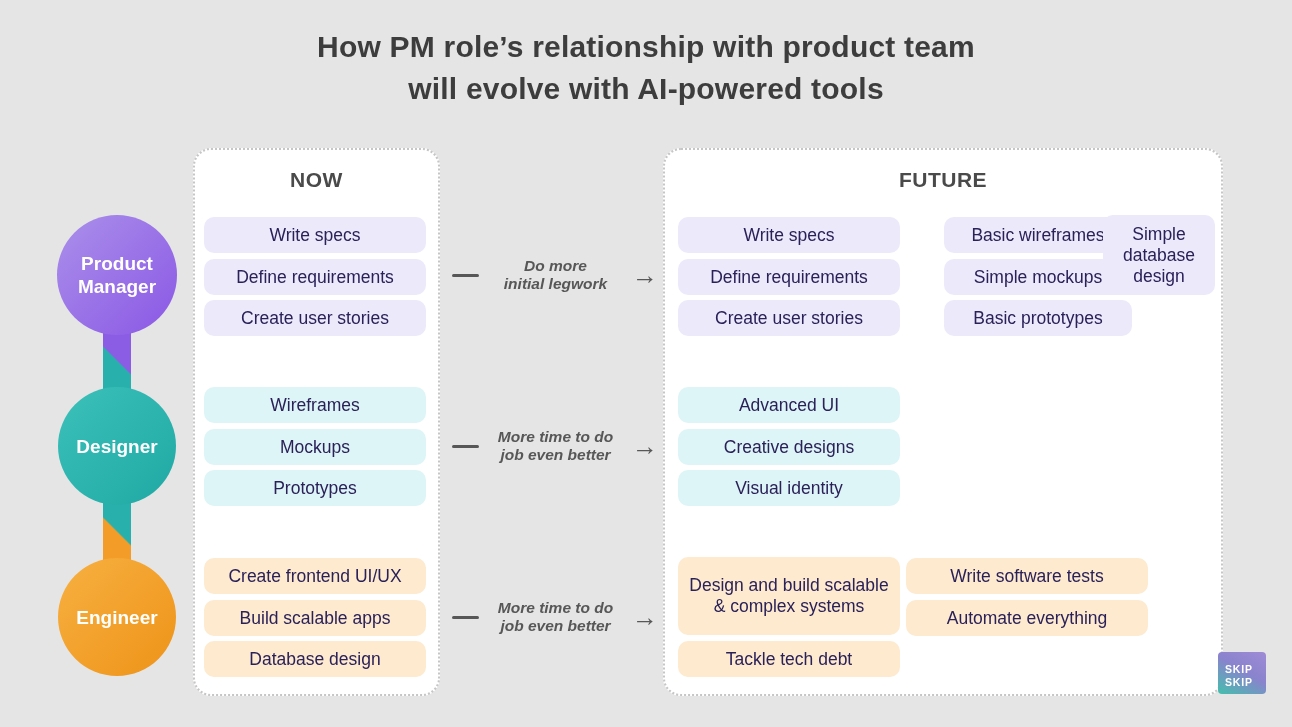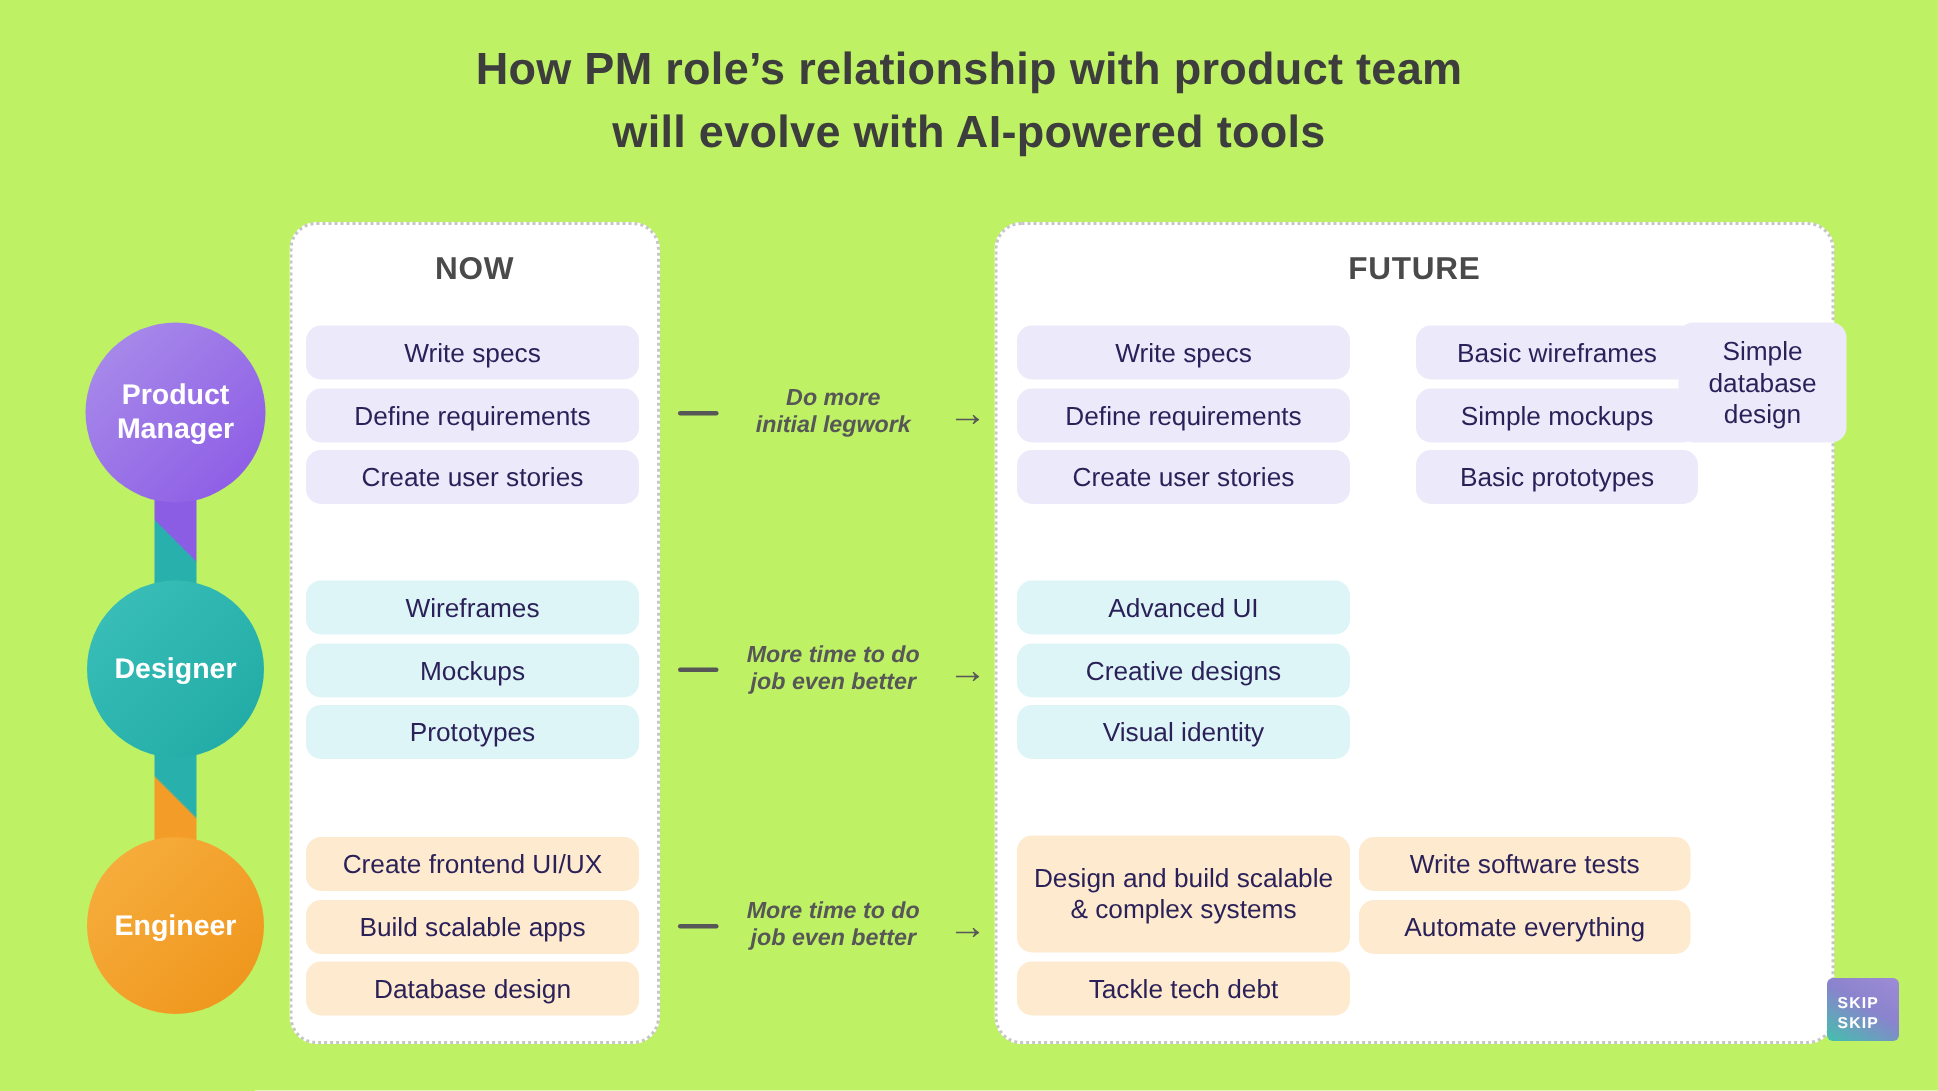--- a/index.html
+++ b/index.html
@@ -1,18 +1,18 @@
 <!DOCTYPE html>
 <html><head>
 <meta charset="utf-8">
 <style>
   html,body{margin:0;padding:0;background:#ffffff;}
   .scene{
     position:relative;width:1292px;height:727px;overflow:hidden;
-    font-family:"Liberation Sans", sans-serif;background:#bef264;
+    font-family:"Liberation Sans", sans-serif;background:#e5e5e5;
   }
   
   .title{
     position:absolute;left:0;top:26px;width:100%;
     text-align:center;color:#3d3d3d;font-size:30px;font-weight:600;
     line-height:42px;letter-spacing:0.2px;
   }
   
   .panel{
     position:absolute;top:148px;height:548px;
@@ -46,27 +46,27 @@
     border-radius:10px;font-size:17.5px;color:#2b2159;text-align:center;
     line-height:21px;box-sizing:border-box;padding:2px 8px;
   }
   .lav{background:#ece9fa;}
   .cyan{background:#def5f7;}
   .peach{background:#fdeacf;}
   
   .c-now{left:204px;width:222px;height:36px;}
   .c-f1{left:678px;width:222px;height:36px;}
   .c-f2{left:944px;width:188px;height:36px;}
-  .c-f2w{left:906px;width:221px;height:36px;}
+  .c-f2w{left:906px;width:242px;height:36px;}
   .c-f3{left:1103px;width:112px;height:80px;}
   .r-a{top:217px;} .r-b{top:259px;} .r-c{top:300px;}
   .r-d{top:387px;} .r-e{top:429px;} .r-f{top:470px;}
   .r-g{top:558px;} .r-h{top:600px;} .r-i{top:641px;}
   .big-pill{top:557px;height:78px;}
-  .tall-pill{top:215px;margin-left:16px;}
+  .tall-pill{top:215px;}
   
   .transition{
     position:absolute;left:452px;width:206px;height:52px;
     display:flex;align-items:center;justify-content:space-between;
     color:#575757;
   }
   .t-1{top:249px;} .t-2{top:420px;} .t-3{top:591px;}
   .dash{width:27px;height:3px;background:#575757;border-radius:2px;flex:0 0 auto;}
   .t-text{
     flex:1;text-align:center;font-size:15.5px;font-weight:700;font-style:italic;

